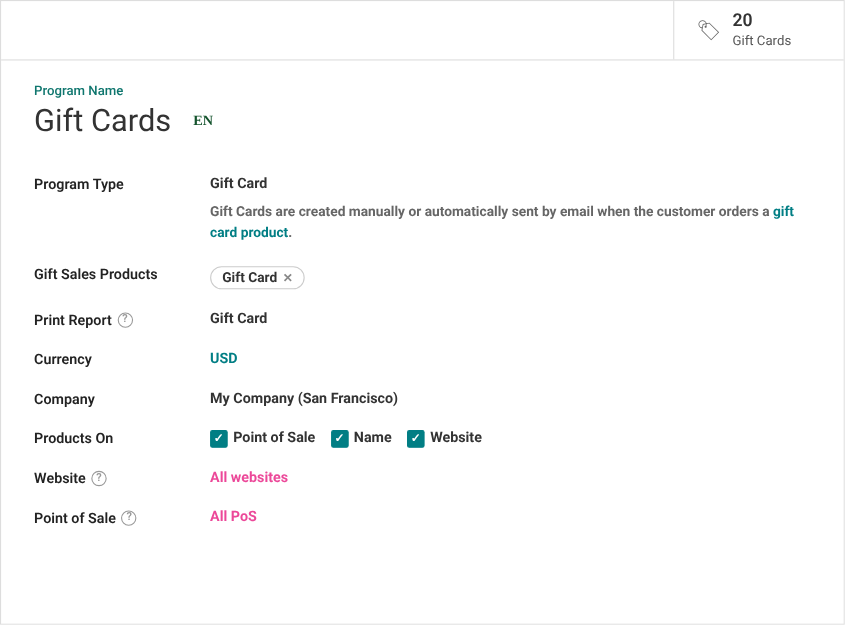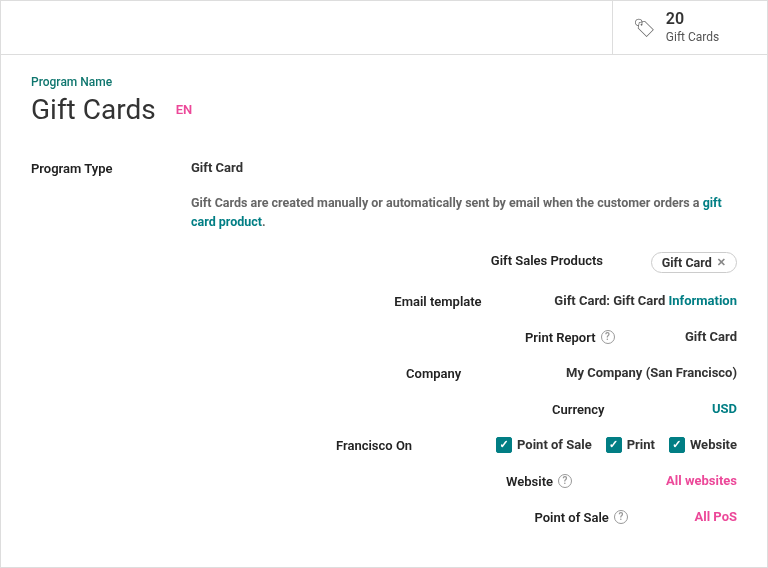--- a/index.html
+++ b/index.html
@@ -65,28 +65,28 @@
       margin-bottom: 24px;
     }
     .page-title {
       font-size: 28px;
       font-weight: 400;
       color: #333;
     }
     .lang-badge {
       font-size: 13px;
       font-weight: 600;
-      color: #ec4899;
+      color: #14532d;
+      font-family: Liberation Serif, serif;
     }
     
     .form-section {
       display: flex;
       flex-direction: column;
       gap: 0;
-      align-items: flex-end;
     }
     .form-row {
       display: flex;
       align-items: flex-start;
       padding: 10px 0;
       border-top: none;
     }
     .form-label {
       width: 160px;
       min-width: 160px;
@@ -100,21 +100,21 @@
     }
     .form-value {
       flex: 1;
       color: #333;
       font-size: 13px;
       font-weight: bold;
     }
     .form-value .help-text {
       font-size: 12.5px;
       color: #666;
-      margin-top: 19px;
+      margin-top: 9px;
       line-height: 1.5;
     }
     .form-value .link {
       color: #017e84;
       cursor: pointer;
     }
     
     .chip {
       display: inline-flex;
       align-items: center;
@@ -218,56 +218,50 @@
       <div class="form-row">
         <div class="form-label">Gift Sales Products</div>
         <div class="form-value">
           <span class="chip">
             <span>Gift Card</span>
             <span class="close">✕</span>
           </span>
         </div>
       </div>
 
-      <div class="form-row">
-        <div class="form-label">Email template</div>
-        <div class="form-value">
-          <span>Gift Card: Gift Card </span><span class="value-link">Information</span>
-        </div>
-      </div>
 
       <div class="form-row">
         <div class="form-label">
           <span>Print Report</span>
           <span class="help-icon">?</span>
         </div>
         <div class="form-value">Gift Card</div>
       </div>
 
       <div class="form-row">
+        <div class="form-label">Currency</div>
+        <div class="form-value value-link">USD</div>
+      </div>
+
+      <div class="form-row">
         <div class="form-label">Company</div>
         <div class="form-value">My Company (San Francisco)</div>
       </div>
 
       <div class="form-row">
-        <div class="form-label">Currency</div>
-        <div class="form-value value-link">USD</div>
-      </div>
-
-      <div class="form-row">
-        <div class="form-label">Francisco On</div>
+        <div class="form-label">Products On</div>
         <div class="form-value">
           <div class="checkbox-group">
             <div class="checkbox-item">
               <div class="checkbox-box"></div>
               <span>Point of Sale</span>
             </div>
             <div class="checkbox-item">
               <div class="checkbox-box"></div>
-              <span>Print</span>
+              <span>Name</span>
             </div>
             <div class="checkbox-item">
               <div class="checkbox-box"></div>
               <span>Website</span>
             </div>
           </div>
         </div>
       </div>
 
       <div class="form-row">

